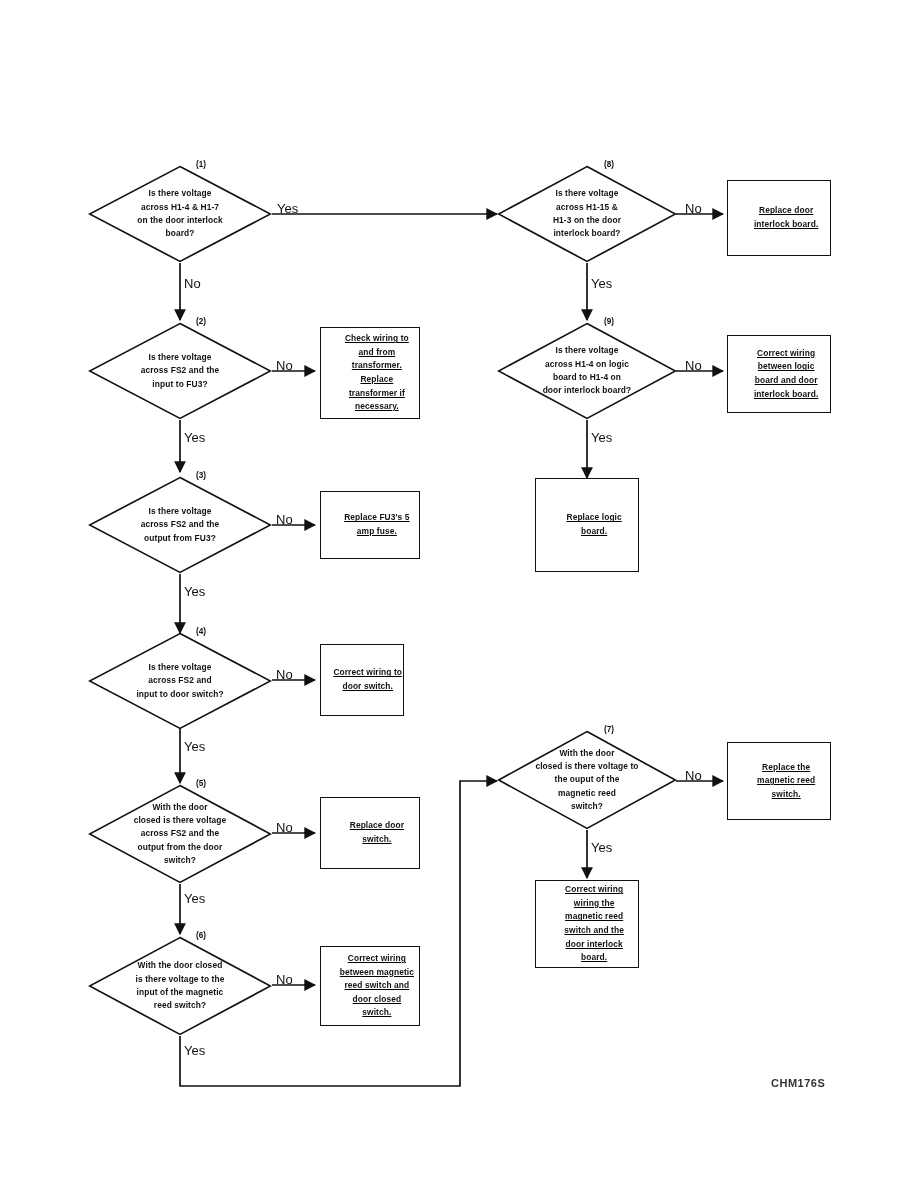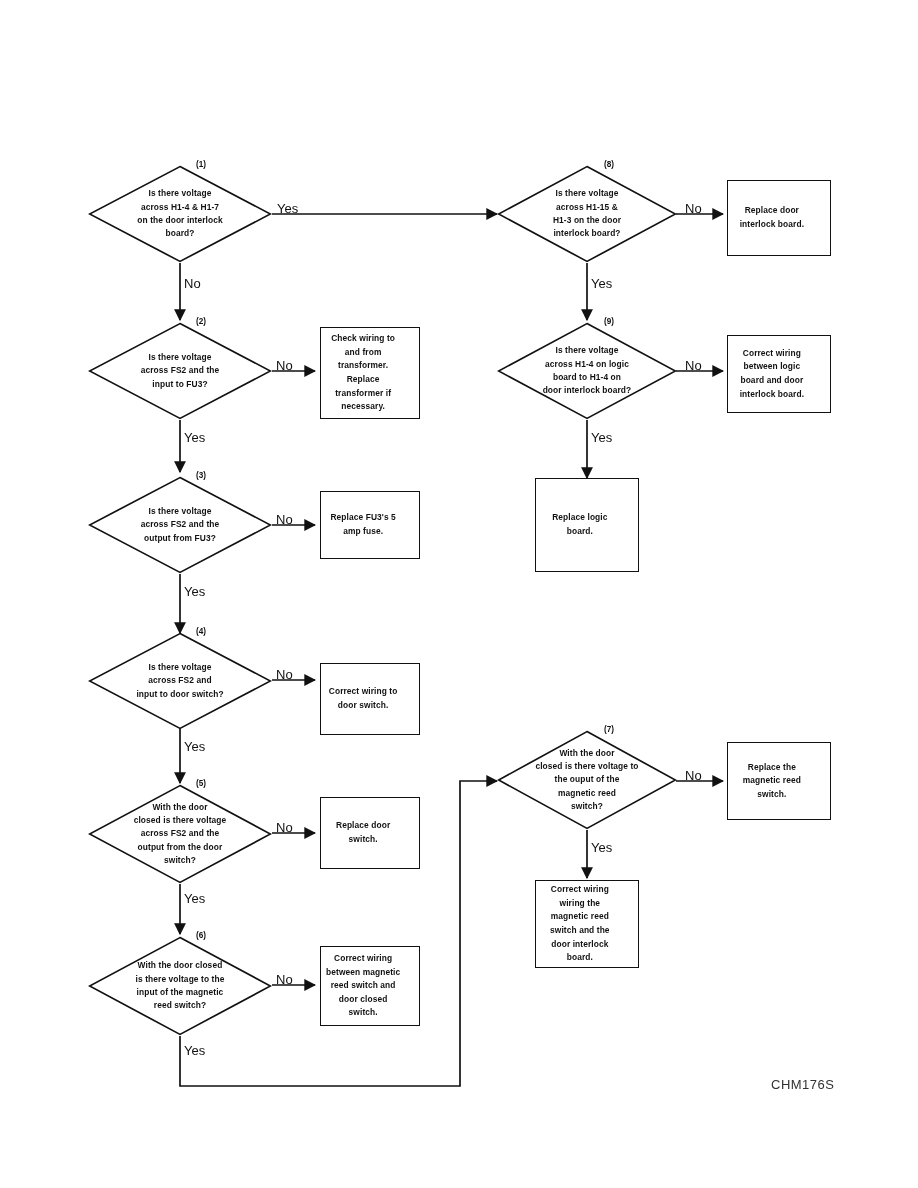--- a/index.html
+++ b/index.html
@@ -52,22 +52,23 @@
     color: #111111;
     letter-spacing: 0.1px;
     text-align: center;
   }
   
   .rect {
     border: 1.6px solid #111111;
     background: #ffffff;
     display: flex;
     align-items: center;
-    justify-content: flex-start;
+    justify-content: flex-end;
     text-align: center;
+    text-decoration: underline;
   }
   .rect .rtext {
     font-size: 8.4px;
     font-weight: bold;
     line-height: 1.62;
     color: #111111;
     width: 86%;
     letter-spacing: 0.1px;
   }
   
@@ -82,22 +83,22 @@
   .edgelabel {
     position: absolute;
     font-size: 13px;
     font-weight: normal;
     color: #111111;
     white-space: nowrap;
   }
   
   .docid {
     position: absolute;
-    font-size: 13px;
-    font-weight: normal;
+    font-size: 11px;
+    font-weight: bold;
     color: #333333;
     letter-spacing: 0.5px;
     white-space: nowrap;
   }
 </style>
 </head>
 <body>
 
 <div id="page">
 
@@ -215,21 +216,21 @@
     <div class="dtext">
       <span>Is there voltage</span><br>
       <span>across FS2 and</span><br>
       <span>input to door switch?</span>
     </div>
   </div>
   <div class="steptag" style="left:196px; top:627px;">(4)</div>
   <div class="edgelabel" style="left:276px; top:667px;">No</div>
   <div class="edgelabel" style="left:184px; top:739px;">Yes</div>
 
-  <div class="node rect" style="left:320px; top:663px; width:100px; height:72px;">
+  <div class="node rect" style="left:320px; top:644px; width:84px; height:72px;">
     <div class="rtext">
       <span>Correct wiring to</span><br>
       <span>door switch.</span>
     </div>
   </div>
 
   <div class="node diamond" style="left:88px; top:784px; width:184px; height:100px;">
     <svg class="dshape" viewBox="0 0 184 100" preserveAspectRatio="none">
       <polygon points="92,1.6 182.4,50 92,98.4 1.6,50" fill="#ffffff" stroke="#111111" stroke-width="1.7"></polygon>
     </svg>

